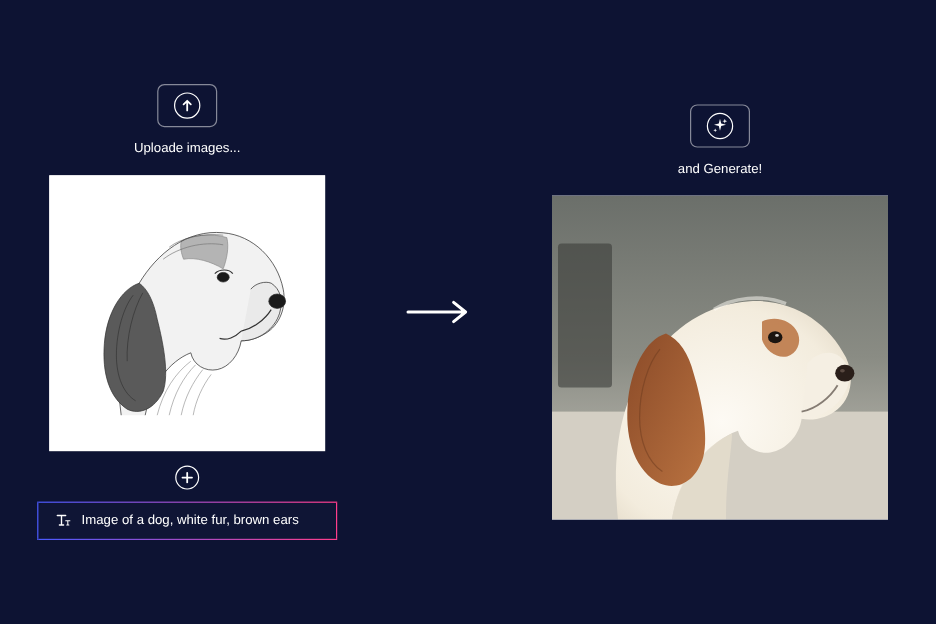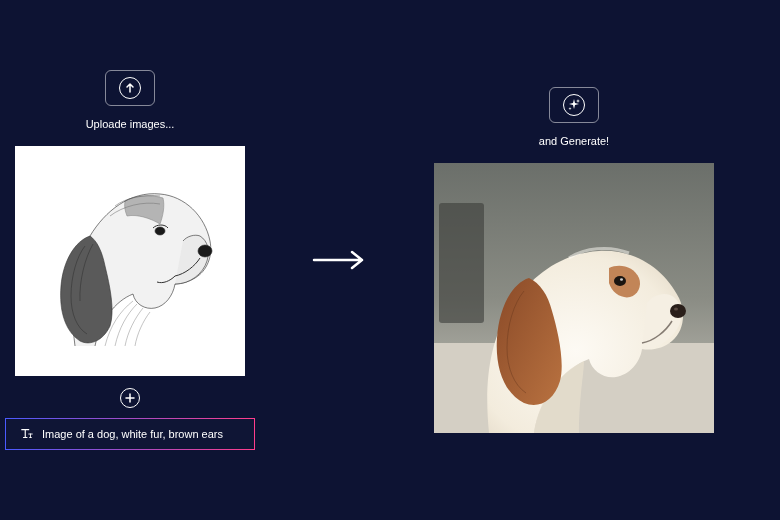--- a/index.html
+++ b/index.html
@@ -8,20 +8,21 @@
       height: 520px;
       background: #0d1333;
       font-family: -apple-system, BlinkMacSystemFont, "Segoe UI", sans-serif;
       color: #ffffff;
       overflow: hidden;
       position: relative;
     }
     .container {
       display: flex;
       align-items: center;
+      justify-content: center;
       width: 100%;
       height: 100%;
       gap: 52px;
     }
     .panel {
       display: flex;
       flex-direction: column;
       align-items: center;
     }
     .panel-left { width: 260px; }

